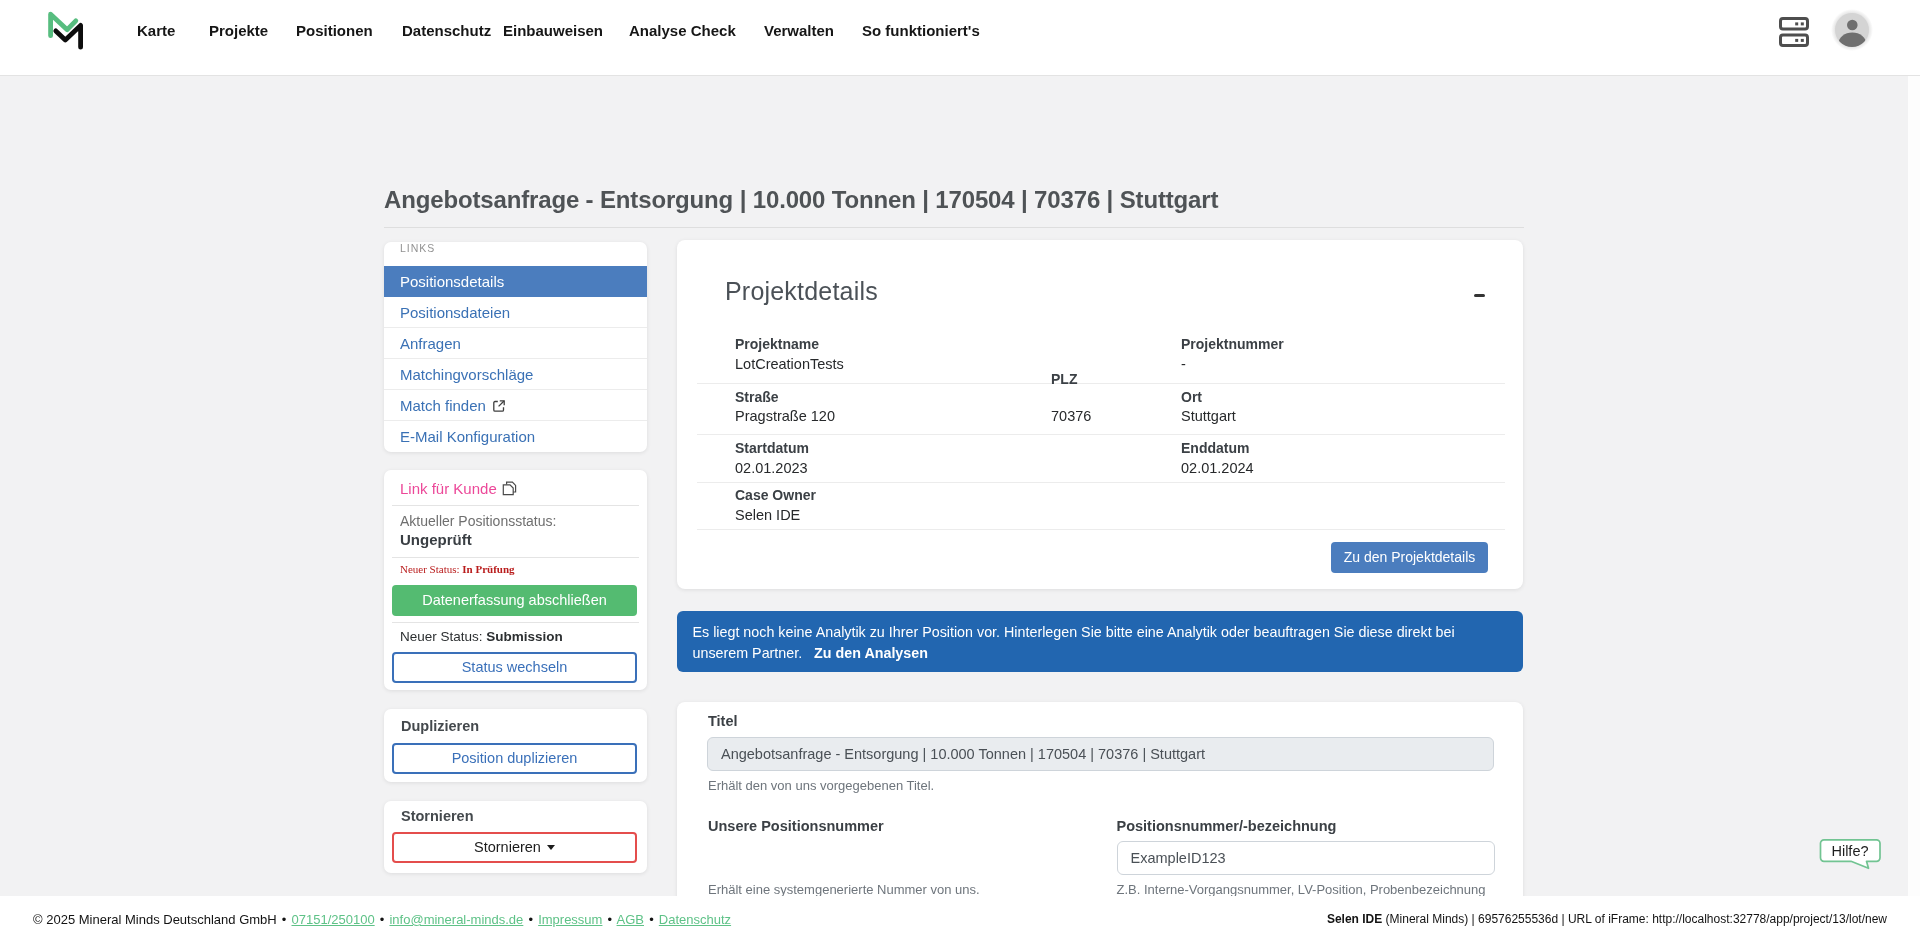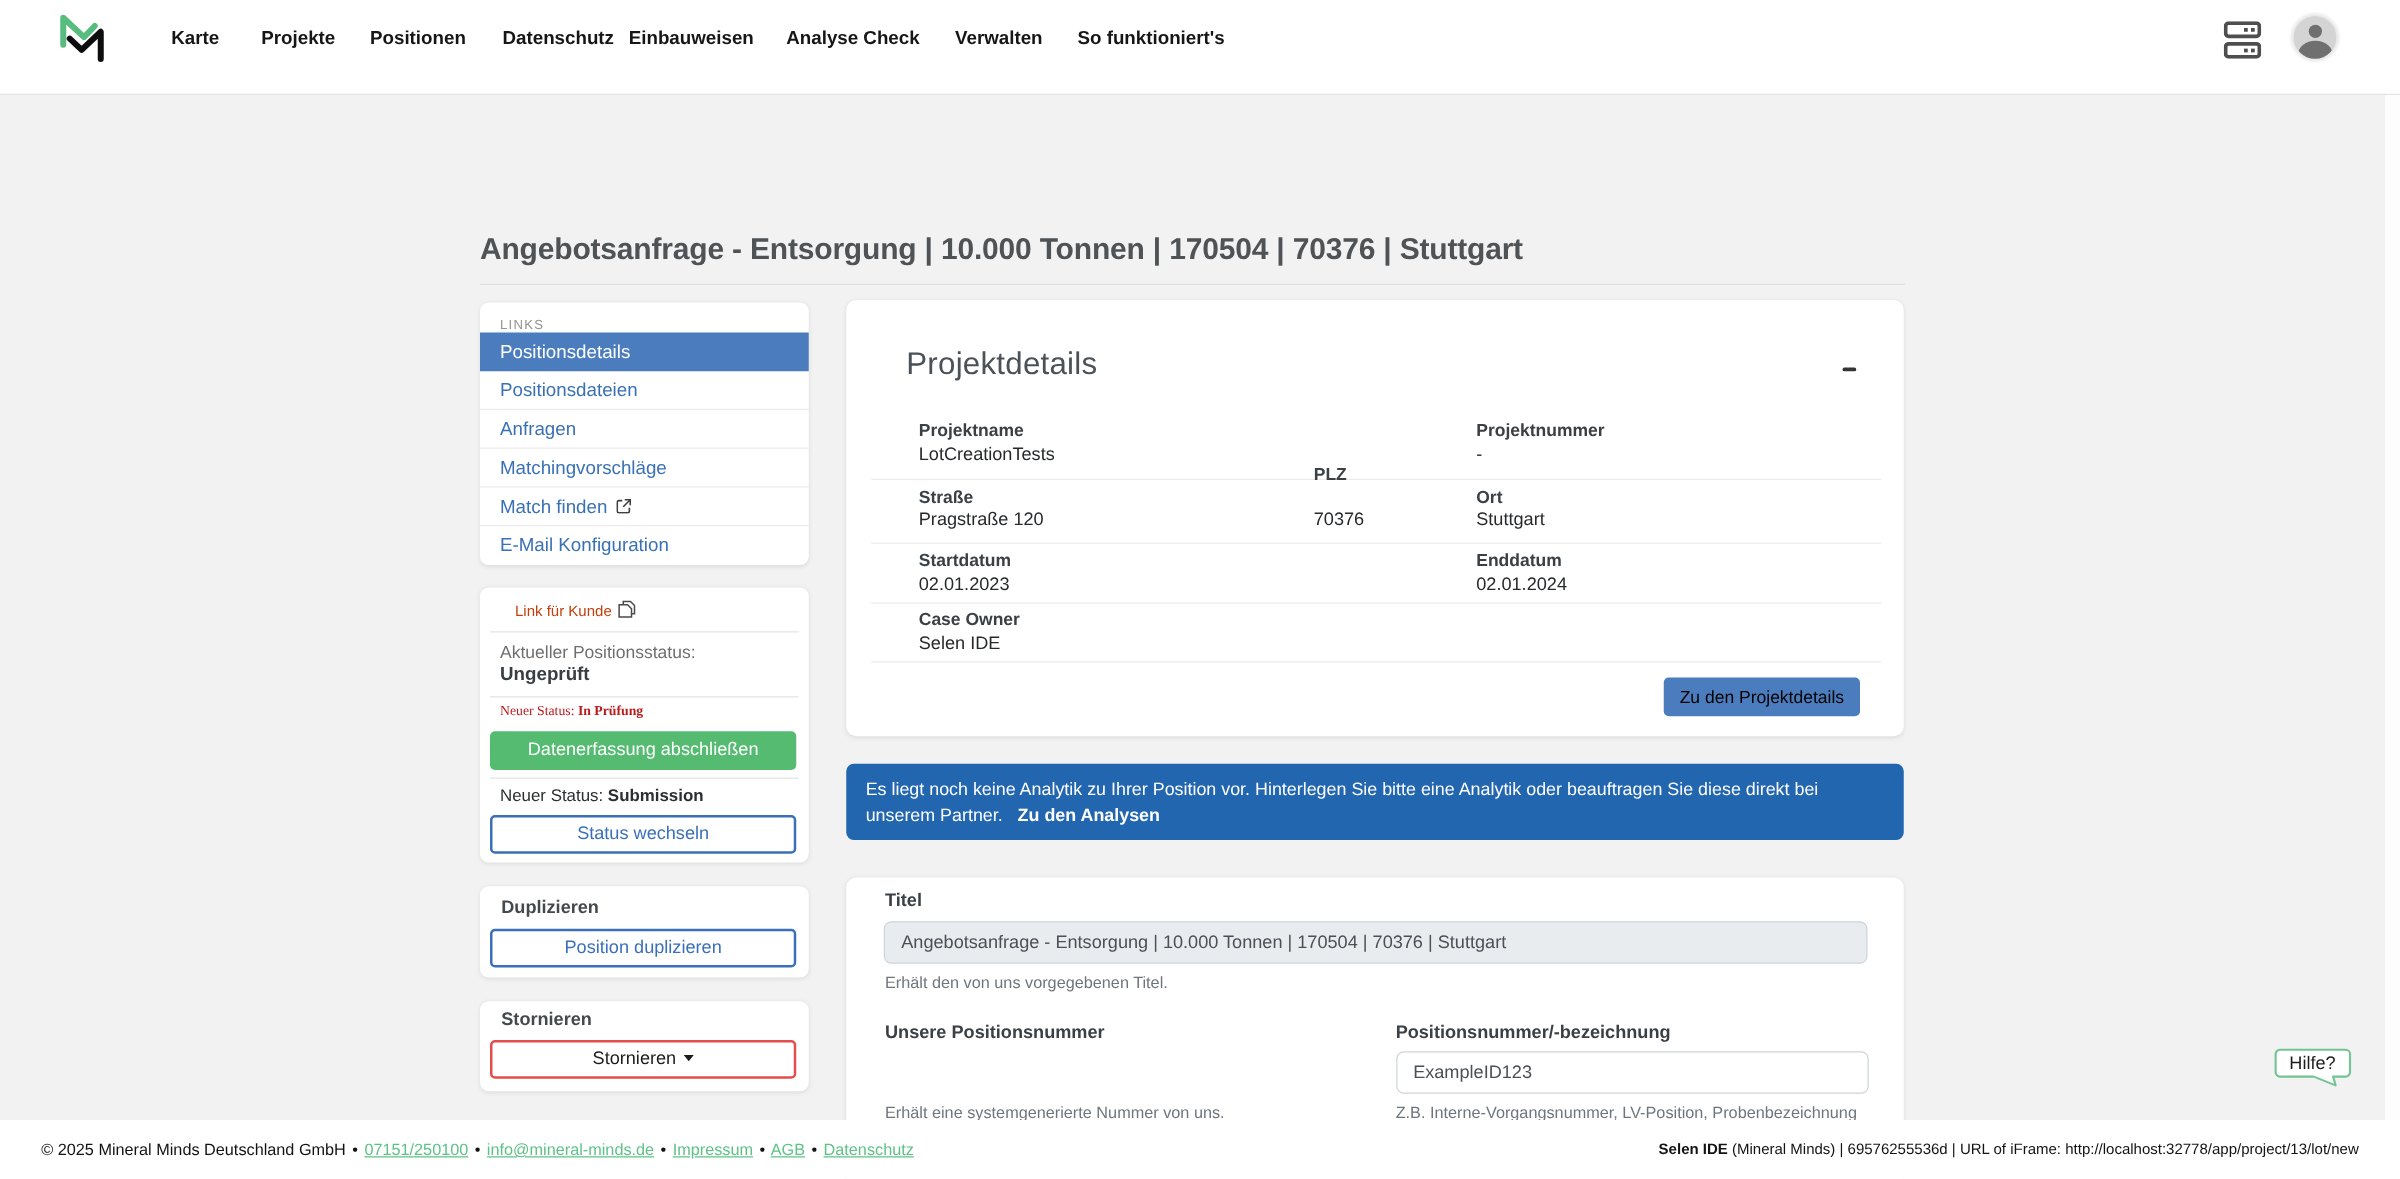--- a/index.html
+++ b/index.html
@@ -86,21 +86,21 @@
         <ellipse cx="21.3" cy="34.5" rx="13.8" ry="11"></ellipse>
       </g>
     </svg>
   </div>
 
 
   <div class="abs" style="left:384px; top:186px; font-size:24px; font-weight:700; color:#4f5356; letter-spacing:-0.15px; white-space:nowrap;">Angebotsanfrage - Entsorgung | 10.000 Tonnen | 170504 | 70376 | Stuttgart</div>
   <div class="abs" style="left:384px; top:227px; width:1140px; border-top:1px solid #dedede;"></div>
 
   <div class="card" style="left:384px; top:242px; width:263px; height:210px;">
-    <span class="abs" style="left:16px; top:12px; font-size:10.5px; letter-spacing:1px; color:#929292;text-align:center;">LINKS</span>
+    <span class="abs" style="left:16px; top:0; font-size:10.5px; letter-spacing:1px; color:#929292;text-align:center;">LINKS</span>
     <div class="abs" style="left:0; top:23.5px; width:263px; height:31px; background:#4b7dbe;">
       <span class="abs" style="left:16px; top:7px; font-size:15px; color:#fff;">Positionsdetails</span>
     </div>
     <span class="sideitem" style="top:62px;">Positionsdateien</span>
     <div class="sep" style="top:85px;"></div>
     <span class="sideitem" style="top:93px;">Anfragen</span>
     <div class="sep" style="top:116px;"></div>
     <span class="sideitem" style="top:124px;">Matchingvorschläge</span>
     <div class="sep" style="top:147px;"></div>
     <span class="sideitem" style="top:155px;">Match finden
@@ -108,21 +108,21 @@
         <path d="M10.5 7.2 L10.5 10 A1.2 1.2 0 0 1 9.3 11.2 L2 11.2 A1.2 1.2 0 0 1 0.8 10 L0.8 2.7 A1.2 1.2 0 0 1 2 1.5 L4.8 1.5" fill="none" stroke="#3f3f3f" stroke-width="1.3"></path>
         <path d="M6.8 0.8 L11.2 0.8 L11.2 5.2" fill="none" stroke="#3f3f3f" stroke-width="1.3"></path>
         <path d="M11 1 L5.6 6.4" fill="none" stroke="#3f3f3f" stroke-width="1.3"></path>
       </svg>
     </span>
     <div class="sep" style="top:178px;"></div>
     <span class="sideitem" style="top:186px;">E-Mail Konfiguration</span>
   </div>
 
   <div class="card" style="left:384px; top:470px; width:263px; height:220px;">
-    <span class="abs" style="left:28px; top:10px; font-size:12px; color:#c2410c; white-space:nowrap;">Link für Kunde <svg style="vertical-align:-2px; margin-left:1px;" width="15" height="15" viewBox="0 0 15 15">
+    <span class="abs" style="left:16px; top:10px; font-size:15px; color:#ec4899; white-space:nowrap;">Link für Kunde <svg style="vertical-align:-2px; margin-left:1px;" width="15" height="15" viewBox="0 0 15 15">
       <path d="M4.6 3.6 L4.6 1.2 L10.4 1.2 L13.6 4.4 L13.6 11 L11 11" fill="none" stroke="#4a4a4a" stroke-width="1.2"></path>
       <path d="M1.3 3.8 L8 3.8 L11.2 7 L11.2 13.6 L1.3 13.6 Z" fill="none" stroke="#4a4a4a" stroke-width="1.2"></path>
     </svg></span>
     <div class="sep2" style="top:34.5px;"></div>
     <span class="abs" style="left:16px; top:43px; font-size:14px; color:#6f6f6f;">Aktueller Positionsstatus:</span>
     <span class="abs" style="left:16px; top:61px; font-size:15px; font-weight:700; color:#393e43;">Ungeprüft</span>
     <div class="sep2" style="top:87px;"></div>
     <span class="abs" style="left:16px; top:92.5px; font-size:11px; color:#b91c1c;font-family:Liberation Serif, serif;">Neuer Status: <b>In Prüfung</b></span>
     <div class="btn" style="left:8px; top:115px; width:245px; height:31px; background:#54bb71; color:#fff; line-height:31px;">Datenerfassung abschließen</div>
     <div class="sep2" style="top:152px;"></div>
@@ -161,21 +161,21 @@
     <span class="lbl" style="left:58px; top:200px;">Startdatum</span>
     <span class="val" style="left:58px; top:219.5px;">02.01.2023</span>
     <span class="lbl" style="left:504px; top:200px;">Enddatum</span>
     <span class="val" style="left:504px; top:219.5px;">02.01.2024</span>
     <div class="sep" style="left:20px; width:808px; top:241.5px;"></div>
 
     <span class="lbl" style="left:58px; top:247px;">Case Owner</span>
     <span class="val" style="left:58px; top:266.5px;">Selen IDE</span>
     <div class="sep" style="left:20px; width:808px; top:288.5px;"></div>
 
-    <div class="btn" style="left:654px; top:301.5px; width:157px; height:31.5px; background:#4b7dbe; color:#000000; line-height:31.5px; font-size:14px;">Zu den Projektdetails</div>
+    <div class="btn" style="left:654px; top:301.5px; width:157px; height:31.5px; background:#4b7dbe; color:#ffffff; line-height:31.5px; font-size:14px;">Zu den Projektdetails</div>
   </div>
 
   <div class="abs" style="left:677px; top:611px; width:846px; height:61px; background:#2266b0; border-radius:6px; color:#fff; font-size:14.3px;">
     <span class="abs" style="left:15.5px; top:13px; white-space:nowrap;">Es liegt noch keine Analytik zu Ihrer Position vor. Hinterlegen Sie bitte eine Analytik oder beauftragen Sie diese direkt bei</span>
     <span class="abs" style="left:15.5px; top:34px; white-space:nowrap;">unserem Partner.&nbsp;&nbsp; <b>Zu den Analysen</b></span>
   </div>
 
   <div class="card" style="left:677px; top:702px; width:846px; height:250px; border-radius:8px;">
     <span class="lbl" style="left:31px; top:11px; font-size:14.5px;">Titel</span>
     <div class="input dis" style="left:30px; top:34.5px; width:787px;">Angebotsanfrage - Entsorgung | 10.000 Tonnen | 170504 | 70376 | Stuttgart</div>

